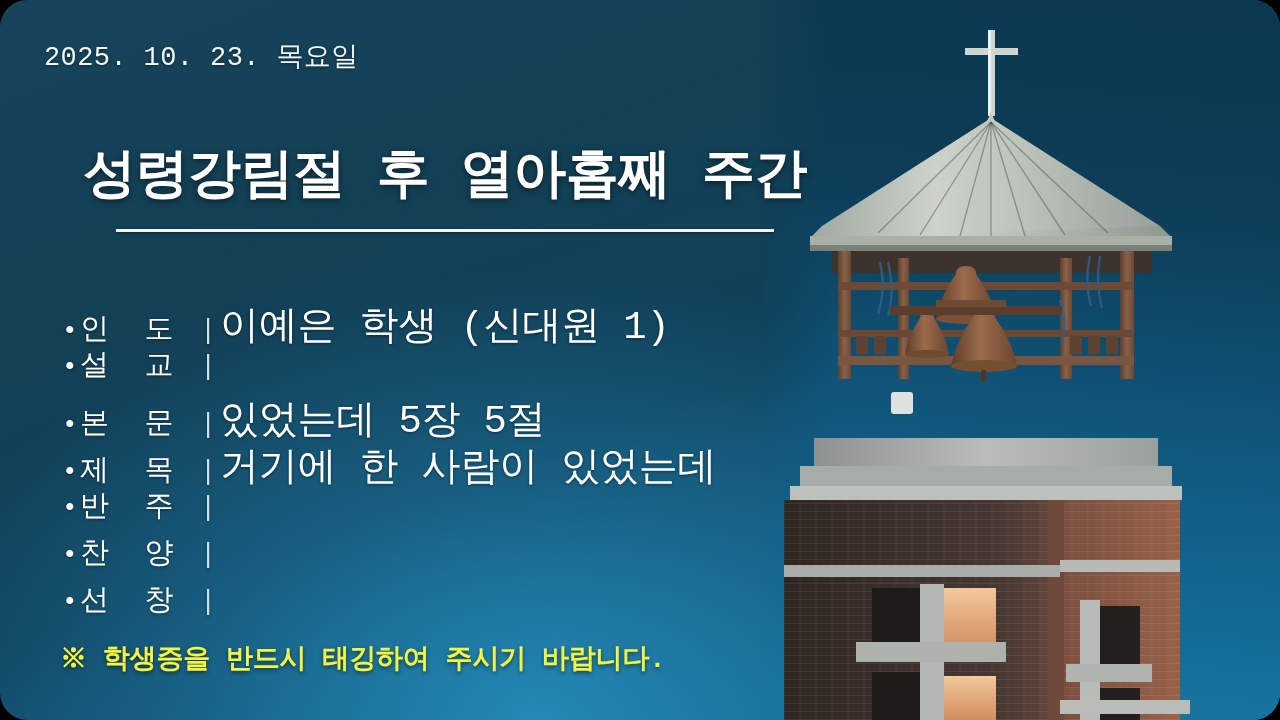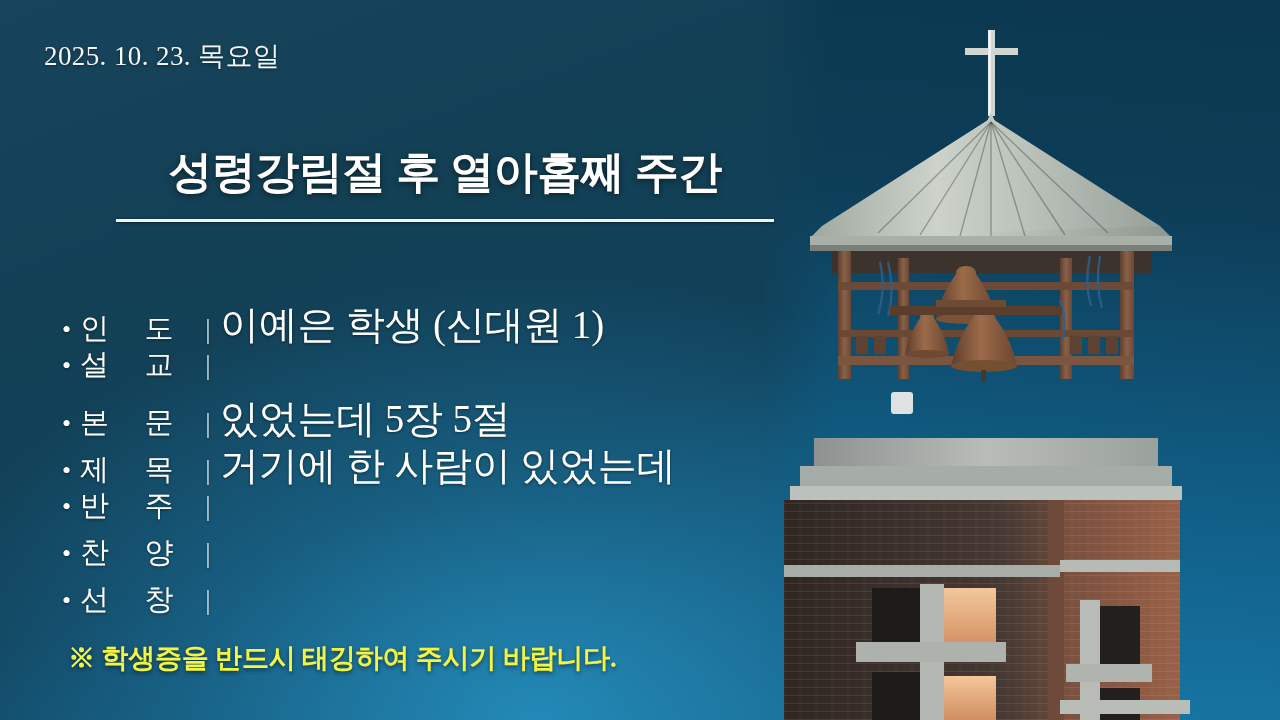--- a/index.html
+++ b/index.html
@@ -6,27 +6,28 @@
   html, body {
     margin: 0;
     padding: 0;
     background: #000;
   }
   #slide {
     position: relative;
     width: 1280px;
     height: 720px;
     overflow: hidden;
-    font-family: Liberation Serif, serif;
+    font-family: Liberation Mono, monospace;
     
     background:
       radial-gradient(ellipse 900px 620px at 42% 100%, rgba(36,140,186,0.95) 0%, rgba(30,118,160,0.55) 38%, rgba(20,75,108,0.0) 72%),
       linear-gradient(160deg, #17445c 0%, #134055 28%, #10415a 55%, #14638c 88%, #1b76a4 100%),
       linear-gradient(90deg, #174459 0%, #0f3d57 60%, #0c3b55 100%);
     background-color: #11405a;
+    border-radius: 27px;
   }
 
   
   .photo-wrap {
     position: absolute;
     top: 0;
     right: 0;
     width: 520px;
     height: 720px;
   }
@@ -62,21 +63,21 @@
 
   
   .title-block {
     position: absolute;
     left: 0;
     top: 148px;
     width: 890px;
     text-align: center;
   }
   .slide-title {
-    font-size: 44px;
+    font-size: 53px;
     font-weight: 700;
     color: #ffffff;
     letter-spacing: -0.5px;
     line-height: 1.12;
     text-shadow: 0 2px 6px rgba(0,0,0,0.5), 0 0 1px rgba(0,0,0,0.6);
     white-space: nowrap;
   }
   .title-rule {
     margin: 22px auto 0 auto;
     width: 658px;
@@ -139,21 +140,20 @@
   .notice {
     position: absolute;
     left: 60px;
     top: 640px;
     font-size: 27px;
     font-weight: 700;
     color: #f2f542;
     letter-spacing: -0.2px;
     text-shadow: 0 2px 4px rgba(0,0,0,0.5);
     white-space: nowrap;
-    margin-left: 8px;
   }
 </style>
 </head>
 <body>
 
 <div id="slide">
 
   <div class="photo-wrap">
     <div class="photo-sky"></div>
     <svg class="tower-svg" viewBox="0 0 520 720" preserveAspectRatio="none">

